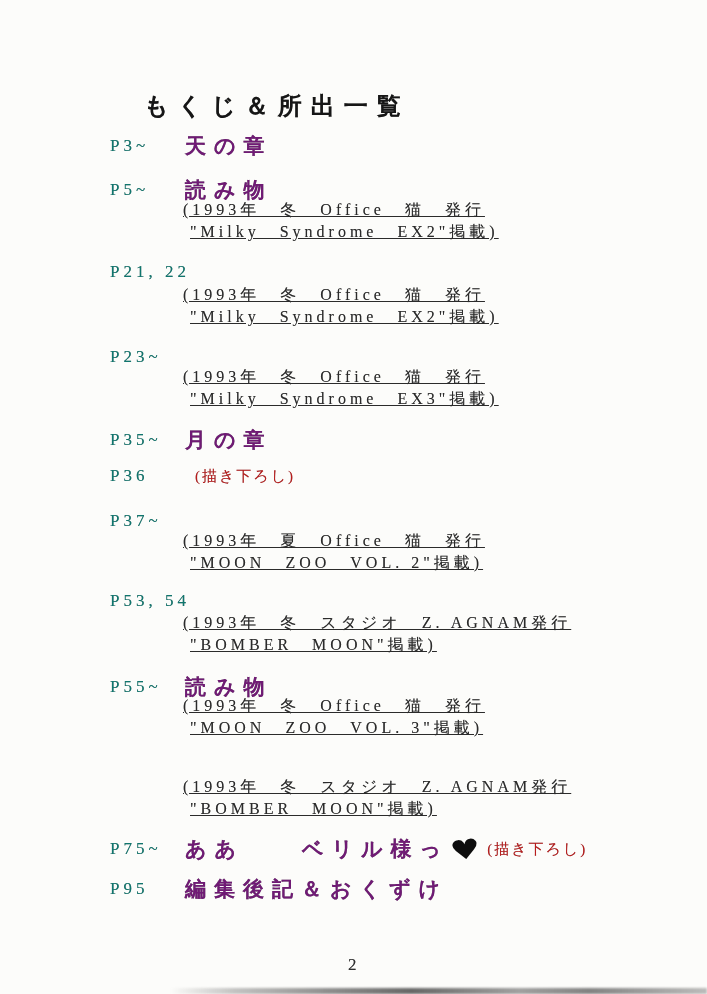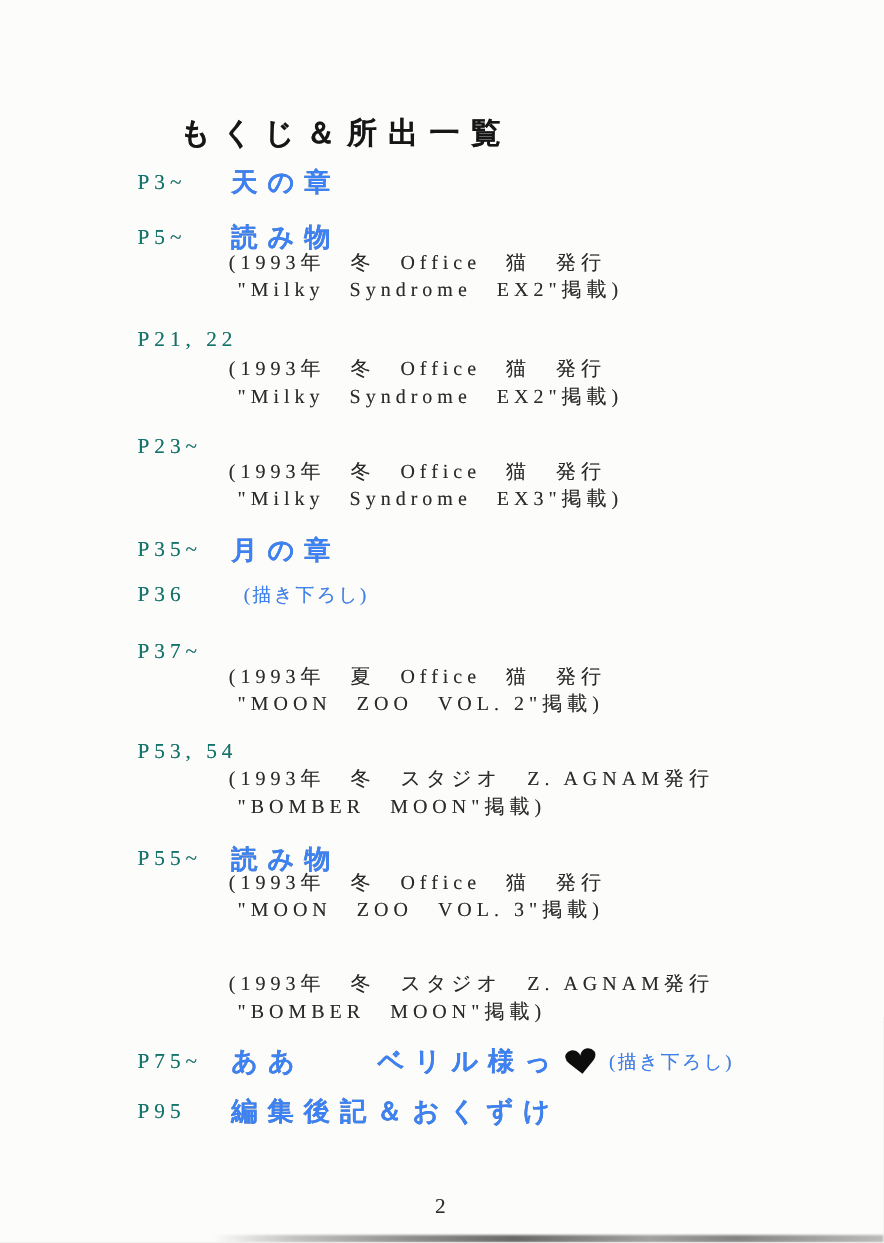--- a/index.html
+++ b/index.html
@@ -20,34 +20,35 @@
     text-shadow:0 0 0.5px rgba(0,0,0,.55);
   }
   .plabel{
     position:absolute;left:110px;top:0;
     font-size:17px;letter-spacing:4px;color:#0f766e;
     text-shadow:0 0 0.4px rgba(0,0,0,.4);
   }
   .etitle{
     position:absolute;left:185px;top:-4px;
     font-size:21px;font-weight:bold;letter-spacing:8px;
-    color:#3b82f6;
+    color:#701a75;
     text-shadow:0 0 0.5px rgba(0,0,0,.5);
   }
   .etitle-wrap{position:absolute;left:185px;top:-4px;white-space:nowrap;}
   .etitle-wrap .etitle{position:static;}
   .detail{
     position:absolute;left:183px;width:520px;
     font-size:16px;letter-spacing:4px;color:#2b2b2b;
     text-shadow:0 0 0.4px rgba(0,0,0,.35);
     white-space:nowrap;
+    text-decoration:underline;
   }
   .detail.indent2{left:190px;}
   .note{
-    font-size:15px;letter-spacing:2px;color:#3b82f6;
+    font-size:15px;letter-spacing:2px;color:#b91c1c;
     text-shadow:0 0 0.4px rgba(0,0,0,.35);
   }
   .note-abs{position:absolute;left:195px;top:1px;}
   .heart{
     display:inline-block;
     font-family:"DejaVu Sans","Liberation Sans",sans-serif;
     font-size:27px;line-height:20px;
     color:#0d0d0d;
     transform:rotate(-7deg) scaleX(1.25);
     margin:0 6px 0 4px;

